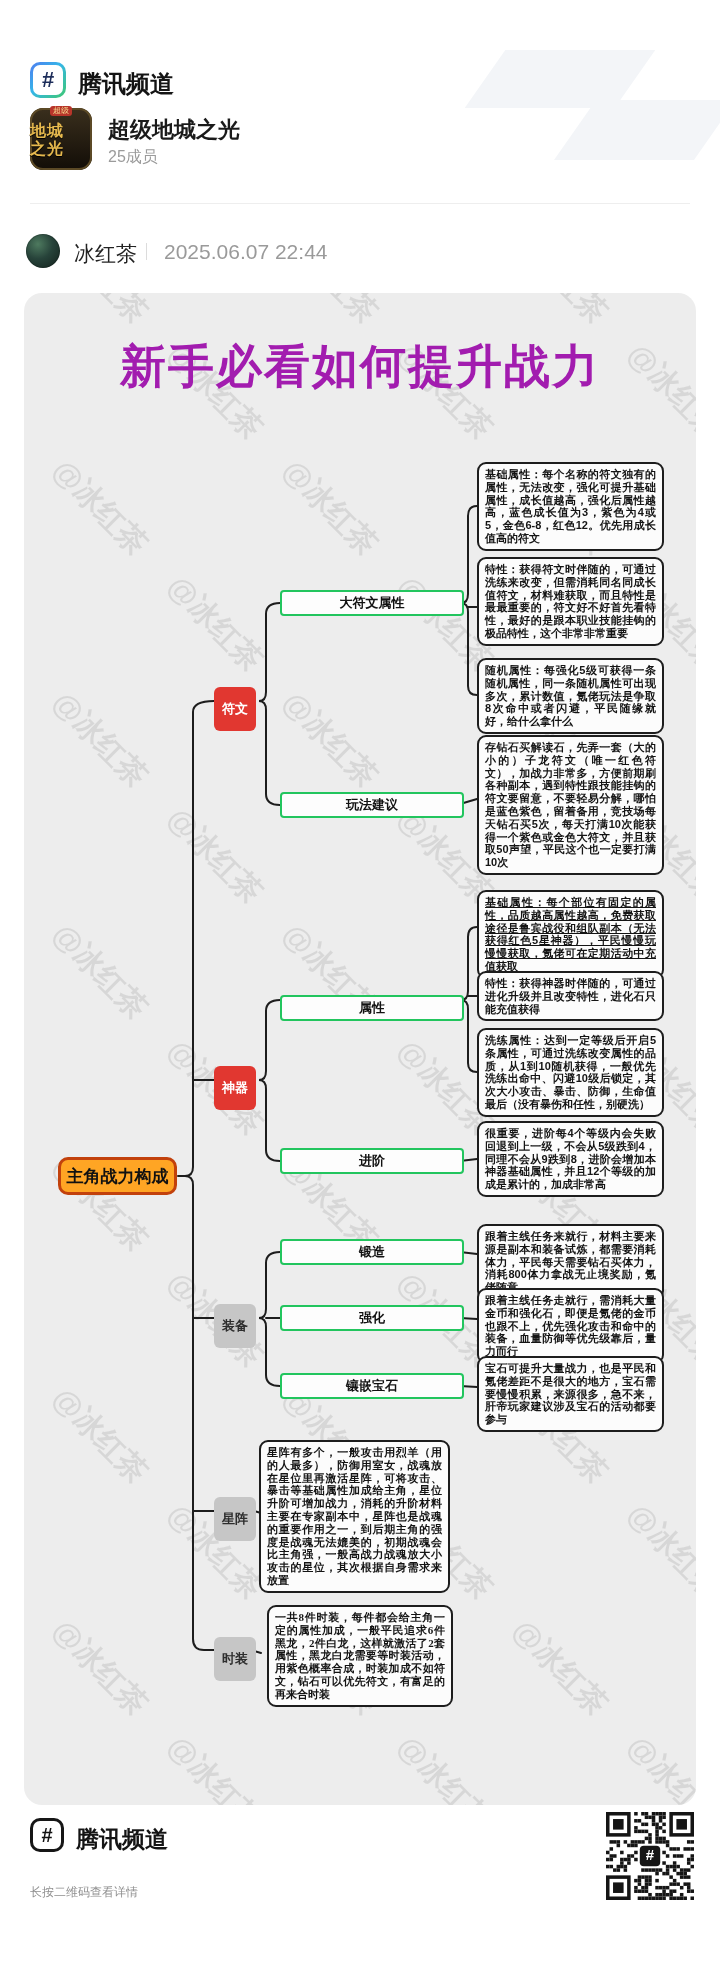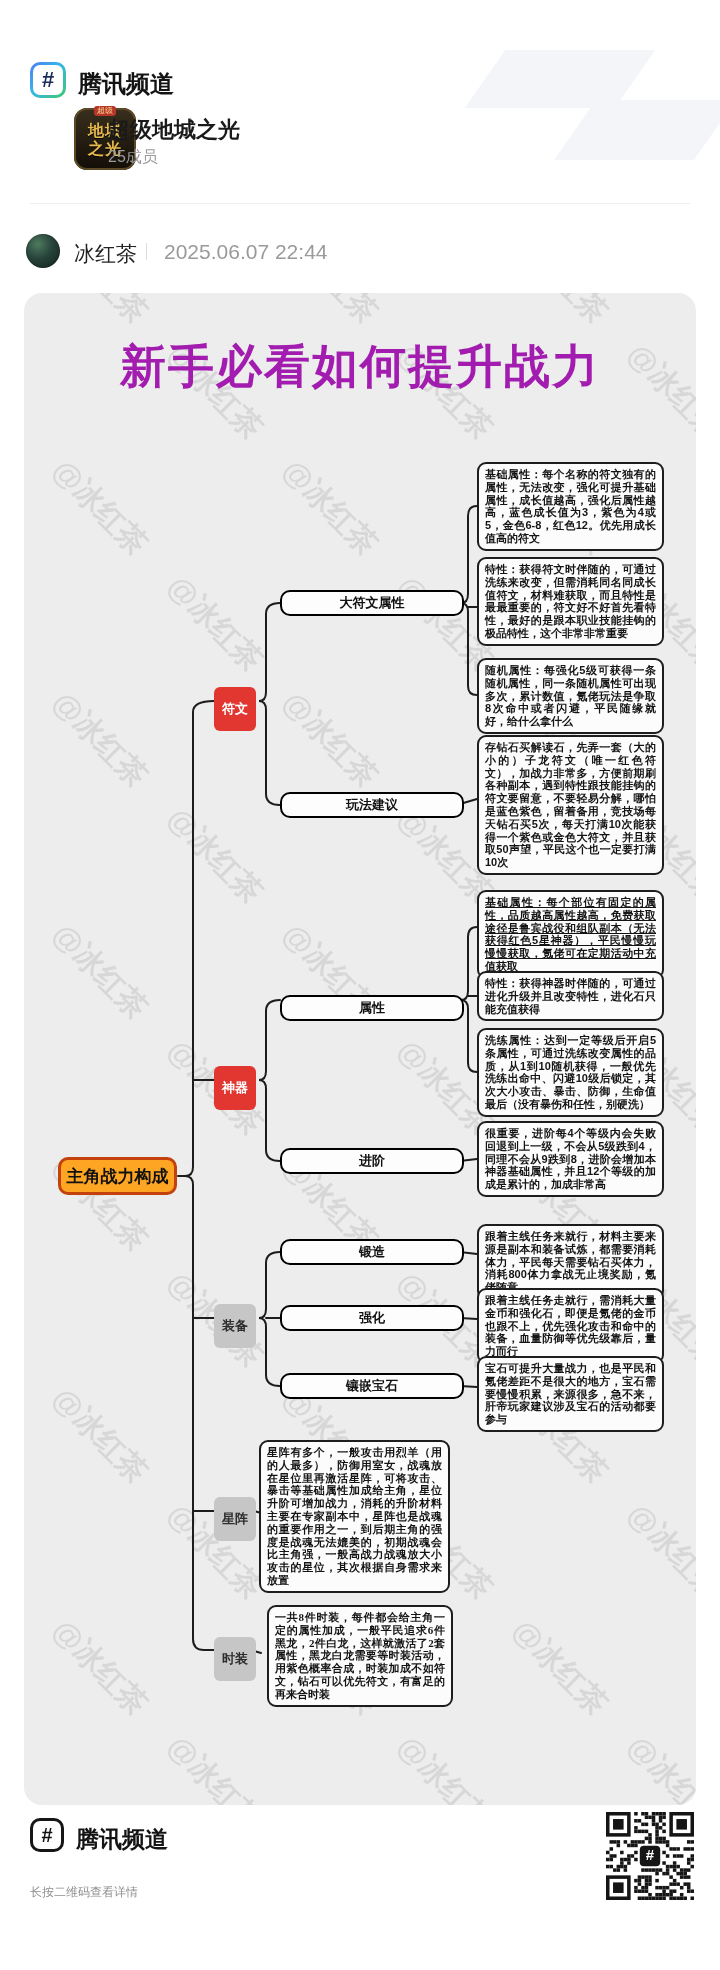--- a/index.html
+++ b/index.html
@@ -7,22 +7,22 @@
   .abs{position:absolute;}
 
   
   .tc-logo{display:flex;align-items:center;justify-content:center;border-radius:10px;
            background:linear-gradient(135deg,#4f7bf0 0%,#35b6e8 45%,#3ec86e 100%);}
   .tc-logo .inner{background:#fff;border-radius:7px;display:flex;align-items:center;justify-content:center;
            font-weight:bold;color:#1d2d5a;width:calc(100% - 6px);height:calc(100% - 6px);}
   .brand-text{font-weight:bold;color:#141414;}
   .deco{position:absolute;background:#f3f5f8;transform:skewX(-35deg);}
   .gicon{border-radius:13px;background:linear-gradient(180deg,#3a2f1d 0%,#120d07 100%);
-         display:flex;flex-direction:column;align-items:center;justify-content:center;gap:1px;
-         box-shadow:inset 0 0 0 2px #5c4a26;margin-left:44px;}
+         display:flex;flex-direction:column;align-items:flex-start;justify-content:center;gap:1px;
+         box-shadow:inset 0 0 0 2px #5c4a26;}
   .gicon .gl{color:#e6b94e;font-weight:bold;font-size:16px;line-height:17px;letter-spacing:1px;text-shadow:0 1px 0 #000;}
   .gicon .tag{position:absolute;top:-2px;left:50%;transform:translateX(-50%);background:#b8352a;color:#f5d98d;
          font-size:8px;line-height:10px;padding:0 3px;border-radius:3px;white-space:nowrap;}
   .gname{font-weight:600;color:#1a1a1a;font-size:22px;}
   .gmembers{color:#9b9b9b;font-size:16px;}
   .hr{background:#eeeeee;height:1px;}
   .avatar{border-radius:50%;background:radial-gradient(circle at 35% 30%,#4e7a5f 0%,#27433a 45%,#121f1a 100%);
           box-shadow:inset 0 0 0 1px rgba(0,0,0,.15);}
   .uname{font-size:21px;color:#222;}
   .usep{width:1px;height:17px;background:#dcdcdc;}
@@ -37,21 +37,21 @@
       font-weight:bold;color:#a21caf;letter-spacing:2px;z-index:2;}
 
   svg.links{position:absolute;left:0;top:0;z-index:1;pointer-events:none;}
 
   .node{position:absolute;z-index:2;box-sizing:border-box;display:flex;align-items:center;justify-content:center;}
   .root-node{left:58px;top:1157px;width:119px;height:38px;background:var(--orange,#ffa524);
       border:3px solid #c2410c;border-radius:10px;font-size:17px;font-weight:bold;color:#111;}
   .branch{width:42px;height:44px;border-radius:6px;font-size:13px;font-weight:bold;}
   .branch.red{background:var(--red,#e13730);color:#fff;}
   .branch.gray{background:var(--gray,#c6c6c6);color:#2d2d2d;}
-  .mid{left:280px;width:184px;height:26px;background:#fdfdfd;border:2px solid #000000;border-radius:10px;
+  .mid{left:280px;width:184px;height:26px;background:#fdfdfd;border:2px solid #22c55e;border-radius:4px;
       font-size:13px;font-weight:bold;color:#111;}
   .pbox{position:absolute;z-index:2;box-sizing:border-box;left:477px;width:187px;background:#fcfcfc;
       border:2px solid #1d1d1d;border-radius:9px;padding:4px 6px;font-size:11px;line-height:12.8px;
       font-weight:600;color:#141414;text-align:justify;}
 
   
   .caption{color:#8f8f8f;font-size:12px;}
 </style>
 </head>
 <body>

